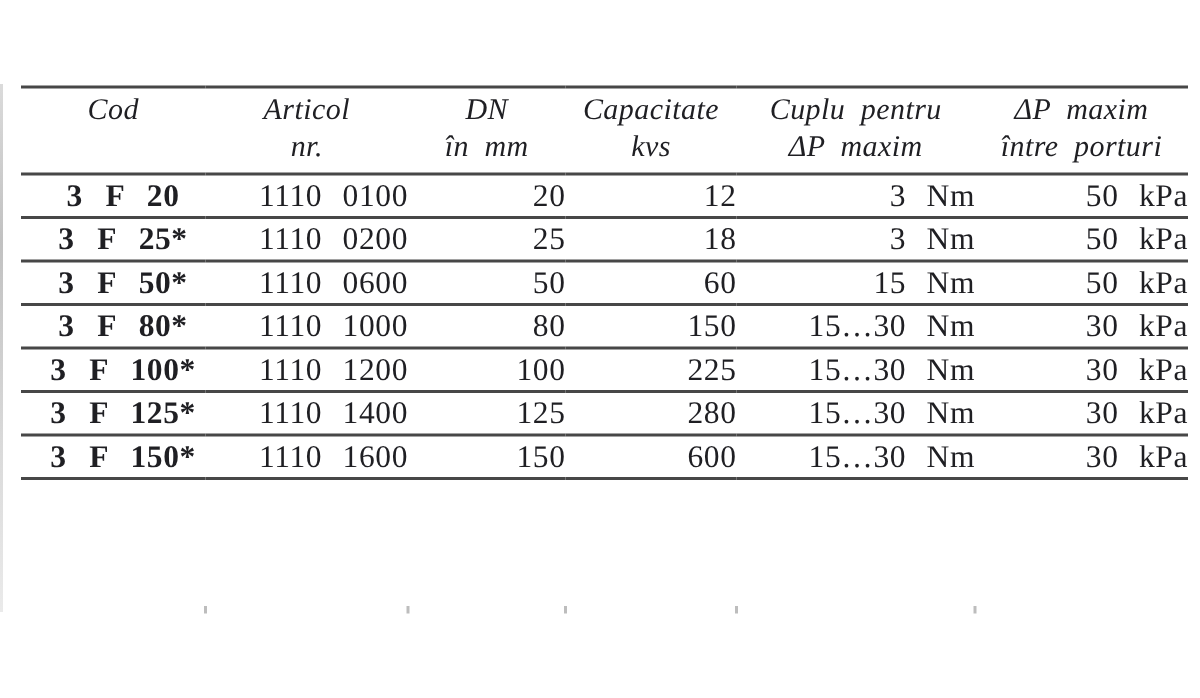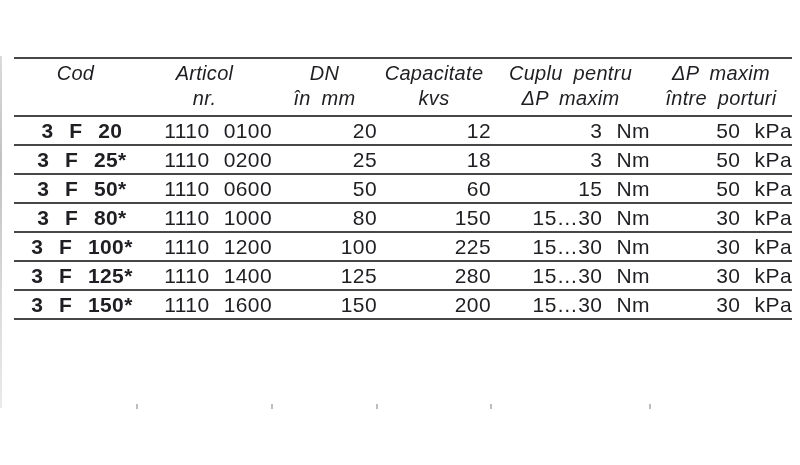--- a/index.html
+++ b/index.html
@@ -8,21 +8,21 @@
     --bg:#ffffff;
     --faint:#c9c9c9;
   }
   *{margin:0;padding:0;box-sizing:border-box;}
   html,body{background:#ffffff;}
   .page{
     position:relative;
     width:800px;height:465px;
     background:var(--bg);
     overflow:hidden;
-    font-family:Liberation Sans, sans-serif;
+    font-family:Liberation Serif, serif;
     color:var(--text);
   }
   
   .scan-edge{
     position:absolute;left:0;top:56px;width:2px;height:352px;
     background:linear-gradient(#bdbdbd,#8f8f8f 30%,#bdbdbd 70%,#d9d9d9);
     opacity:.55;
   }
   table.spec-table{
     position:absolute;left:14px;top:57px;
@@ -169,21 +169,21 @@
           <td>1110 1400</td>
           <td>125</td>
           <td>280</td>
           <td>15…30 Nm</td>
           <td>30 kPa</td>
         </tr>
         <tr>
           <td class="cod">3 F 150*</td>
           <td>1110 1600</td>
           <td>150</td>
-          <td>200</td>
+          <td>600</td>
           <td>15…30 Nm</td>
           <td>30 kPa</td>
         </tr>
       </tbody>
   </table>
 
   <div class="stub s0"></div>
   <div class="stub s1"></div>
   <div class="stub s2"></div>
   <div class="stub s3"></div>

